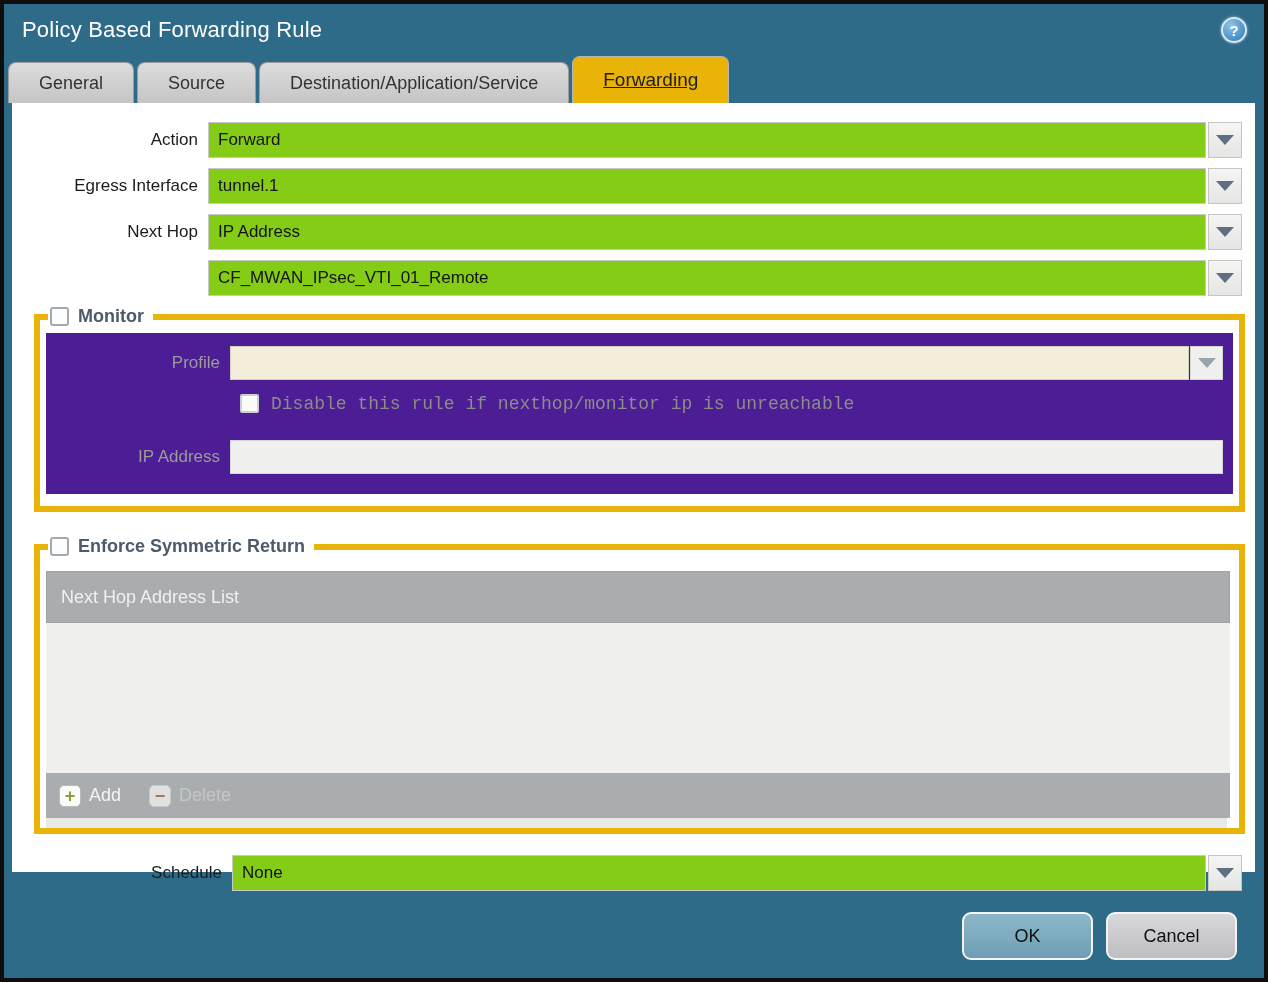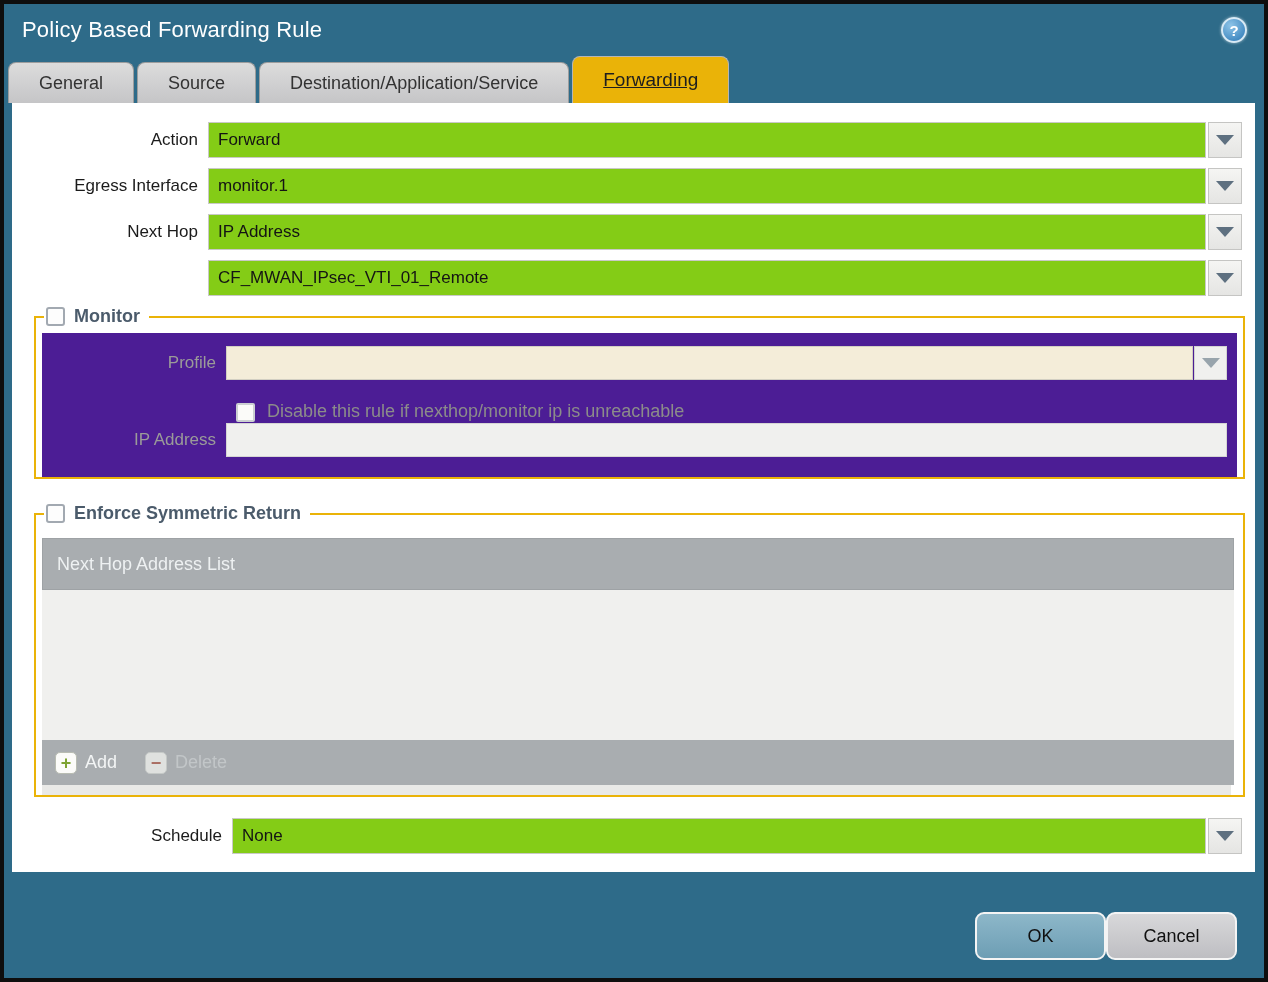--- a/index.html
+++ b/index.html
@@ -36,52 +36,52 @@
     flex:1; border:1px solid #c9c9c7; background:#84cc16; display:flex; align-items:center;
     padding-left:9px; font-size:17px; color:#141414; cursor:text;
   }
   .fdrop {
     width:34px; margin-left:2px; border:1px solid #c5c5c3; cursor:pointer;
     background:linear-gradient(#f5f5f3,#e5e5e3); display:flex; align-items:center; justify-content:center;
   }
   .tri { width:0; height:0; border-left:9px solid transparent; border-right:9px solid transparent; border-top:10px solid #5e7080; }
   .tri.dis { border-top-color:#98a4ac; }
   
-  fieldset.group { border:2px solid #eab308; margin:2px 10px 0 22px; padding:6px 6px 0; }
+  fieldset.group { border:6px solid #eab308; margin:2px 10px 0 22px; padding:6px 6px 12px; }
   legend.glegend { display:flex; align-items:center; gap:9px; padding:0 9px 0 2px; margin-left:2px; }
   .cb { width:19px; height:19px; border:2px solid #a2a9b1; border-radius:3px; background:#fdfdfd; cursor:pointer; flex:none; }
   .gtitle { font-size:18px; font-weight:bold; color:#4b5b6b; }
   .panel { background:#4c1d95; padding:13px 5px 18px 0; }
   .prow { display:flex; align-items:center; height:34px; margin-bottom:14px; }
   .plabel { width:184px; flex:none; text-align:right; font-size:17px; color:#9b9b99; padding-right:10px; }
   .pctrl { flex:1; display:flex; height:34px; }
   .pinput-cream { flex:1; background:#f4edd9; border:1px solid #d2cfc2; }
   .pdrop { width:33px; margin-left:1px; background:#f0f0ee; border:1px solid #d4d4d2; display:flex; align-items:center; justify-content:center; }
-  .cbrow { margin-left:194px; display:flex; align-items:flex-end; gap:12px; height:28px; margin-bottom:1px; }
+  .cbrow { margin-left:194px; display:flex; align-items:flex-start; gap:12px; height:28px; margin-bottom:18px;font-family:Liberation Mono, monospace; }
   .cb2 { width:19px; height:19px; border:2px solid #ccd0d2; border-radius:2px; background:#fbfbf9; flex:none; }
   .cbtext { color:#8c8c8a; font-size:18px; }
   .prow:last-child { margin-bottom:2px; }
   .pinput-dis { flex:1; background:#f0f0ee; border:1px solid #d6d6d4; }
   
   fieldset.group.sym { margin-top:24px; padding-bottom:0; }
   .table { margin:8px 3px 0 0; }
   .thead { height:52px; background:#a9adb0; border:1px solid #9ea2a5; display:flex; align-items:center; padding-left:14px; color:#eef1f2; font-size:18px; }
   .tbody { height:150px; background:#f0f0ee; }
   .tfoot { height:45px; background:#a9adb0; display:flex; align-items:center; gap:28px; padding-left:13px; }
   .tbtn { display:flex; align-items:center; gap:8px; }
   .tbtn.enabled { cursor:pointer; }
   .icon-sq { width:22px; height:22px; border-radius:5px; display:flex; align-items:center; justify-content:center; font-weight:bold; line-height:1; }
   .icon-add { background:#fbfbf9; border:1px solid #b8bcb2; color:#7ea332; font-size:18px; }
   .icon-del { background:#dfe1df; border:1px solid #c5c9c7; color:#aa6e63; font-size:18px; }
   .add-text { color:#f3f5f5; font-size:18px; }
   .del-text { color:#c2c6c8; font-size:18px; }
   .scrollstrip { height:10px; background:#e9e9e7; margin:0 3px 0 0; }
   .schedule { margin-top:21px;padding-left:24px; }
   
-  .actions { position:absolute; right:27px; top:908px; display:flex; }
+  .actions { position:absolute; right:27px; top:908px; display:flex; gap:13px; }
   .btn {
     width:131px; height:48px; border:2px solid #f4f4f4; border-radius:9px;
     display:flex; align-items:center; justify-content:center;
     font-size:18px; color:#101010; cursor:pointer;
   }
   .btn-ok { background:linear-gradient(#8db7c9,#6d9eb4); }
   .btn-cancel { background:linear-gradient(#d8d8da,#bebec2); }
 </style>
 </head>
 <body>
@@ -108,21 +108,21 @@
         <div class="finput">Forward</div>
         <div class="fdrop">
             <span class="tri"></span>
           </div>
       </div>
     </div>
 
     <div class="frow">
       <div class="flabel">Egress Interface</div>
       <div class="fctrl">
-        <div class="finput">monitor.1</div>
+        <div class="finput">tunnel.1</div>
         <div class="fdrop">
             <span class="tri"></span>
           </div>
       </div>
     </div>
 
     <div class="frow">
       <div class="flabel">Next Hop</div>
       <div class="fctrl">
         <div class="finput">IP Address</div>

